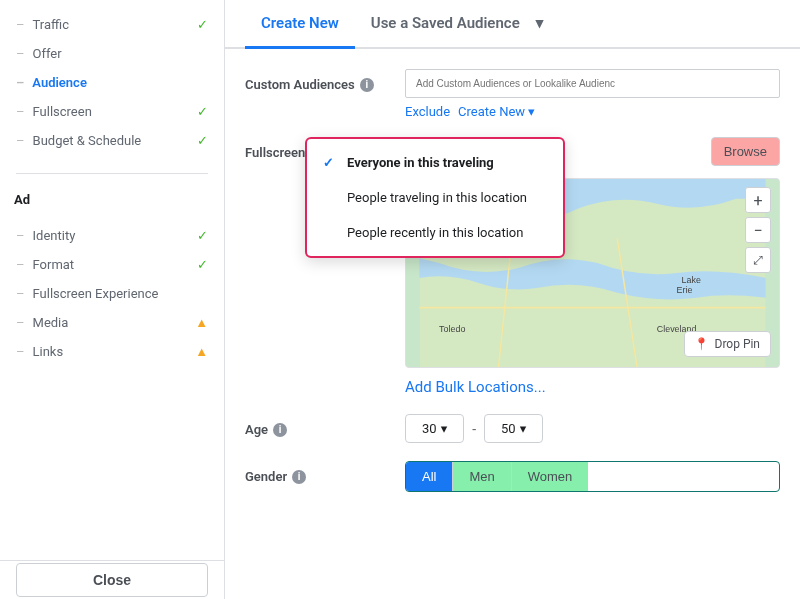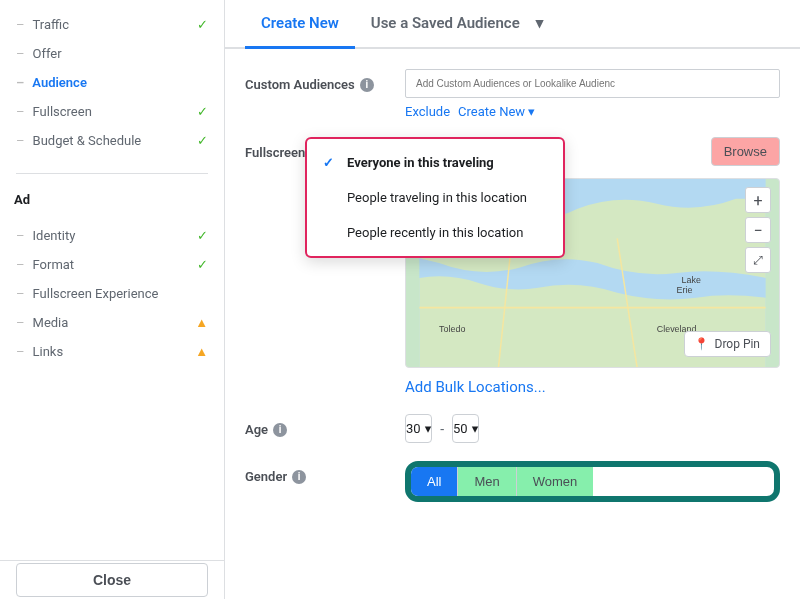--- a/index.html
+++ b/index.html
@@ -209,33 +209,33 @@
       display: flex;
       align-items: center;
       gap: 8px;
     }
 
     
     .age-row { display: flex; align-items: center; gap: 8px; }
     .age-select {
       border: 1px solid #ccd0d5;
       border-radius: 4px;
-      padding: 6px 0;
+      padding: 6px 16px;
       font-size: 13px;
       cursor: pointer;
       background: #fff;
       color: #1c1e21;
       display: flex;
       align-items: center;
       gap: 4px;
     }
     .age-dash { color: #606770; }
 
     
-    .gender-btns { display: flex; border: 6px solid #0f766e; border-radius: 13px; overflow: hidden; }
+    .gender-btns { display: flex; border: 1px solid #0f766e; border-radius: 4px; overflow: hidden; }
     .gender-btn {
       padding: 7px 16px;
       font-size: 13px;
       cursor: pointer;
       border: none;
       background: #86efac;
       color: #4b4f56;
     }
     .gender-btn.active { background: #1877f2; color: #fff; }
     .gender-btn:not(:last-child) { border-right: 1px solid #ccd0d5; }

